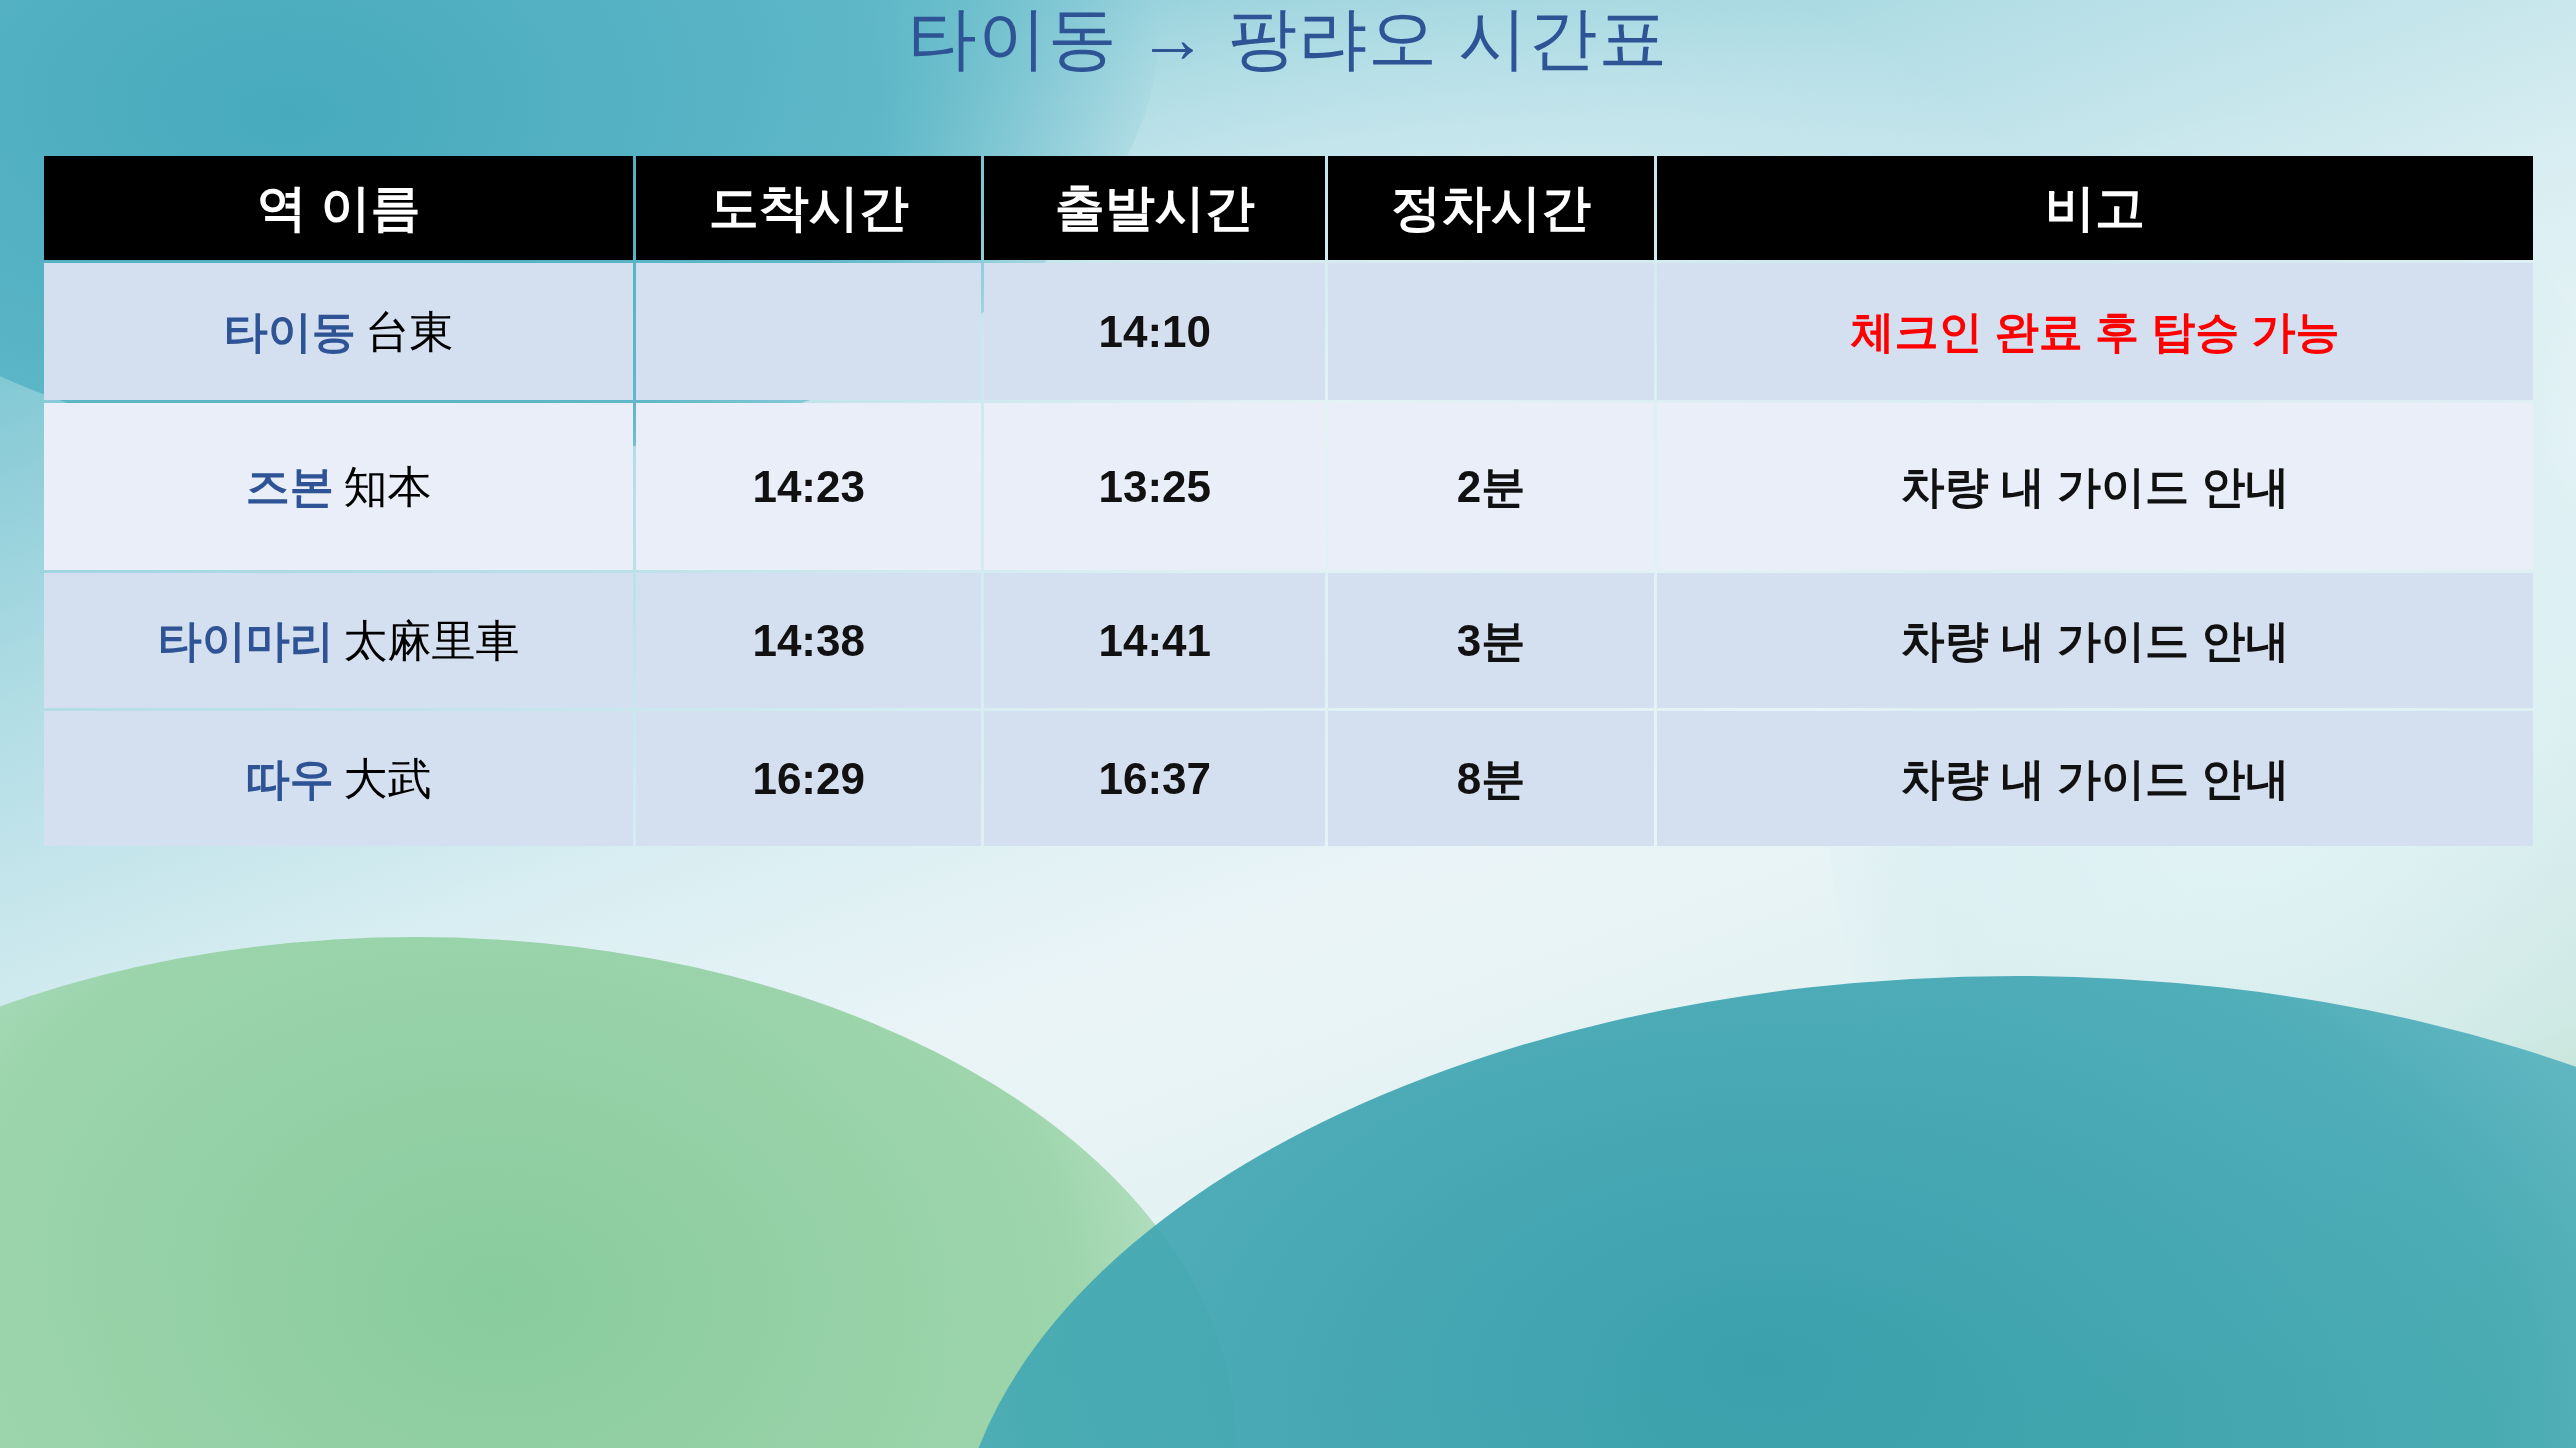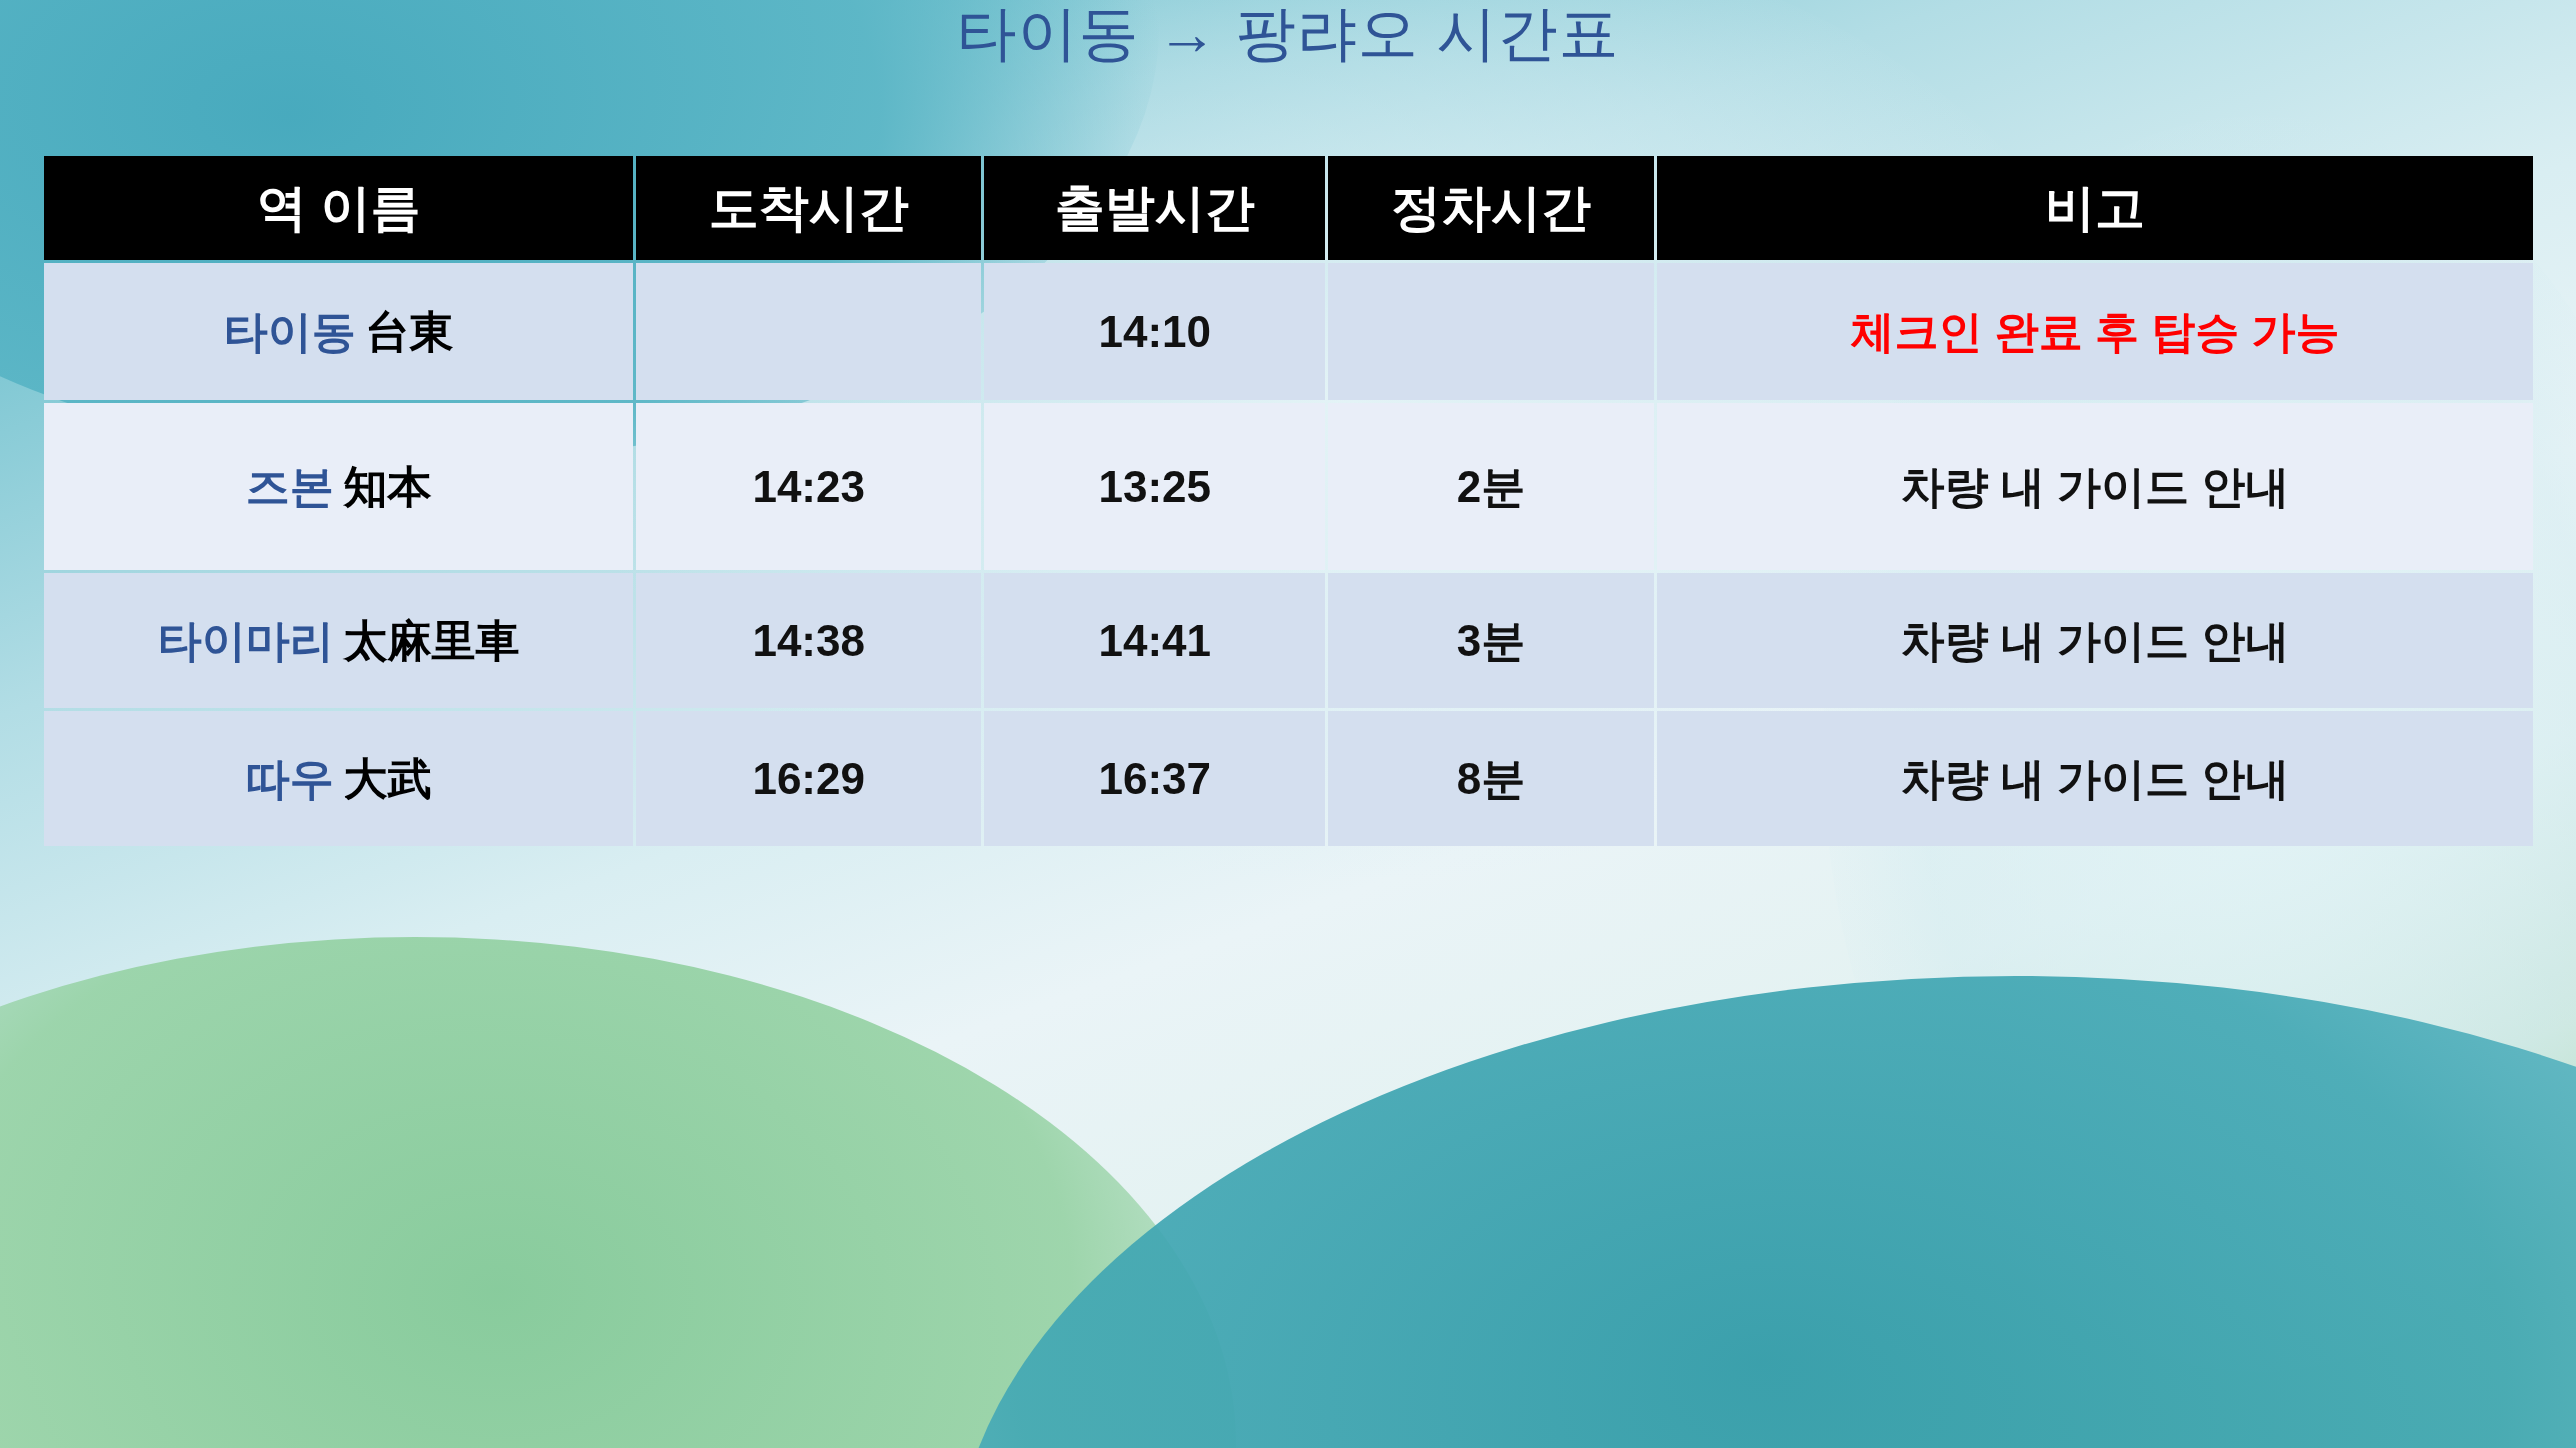--- a/index.html
+++ b/index.html
@@ -95,21 +95,21 @@
     height: 1449px;
   }
 
   #title {
     position: absolute;
     left: 0;
     right: 0;
     top: 1.9px;
     text-align: center;
     color: #2f5496;
-    font-size: 60px;
+    font-size: 69px;
     line-height: 1.08;
     font-weight: 400;
     letter-spacing: 1px;
     white-space: nowrap;
   }
 
   #timetable-wrap {
     position: absolute;
     left: 41px;
     top: 153px;
@@ -146,21 +146,21 @@
 
   
   col.c-station { width: 15.2%; }
   col.c-arrive  { width: 8.9%; }
   col.c-depart  { width: 8.8%; }
   col.c-stop    { width: 8.4%; }
   col.c-note    { width: 22.6%; }
 
   .station-cell { white-space: nowrap; }
   .kr { color: #2f5496; font-weight: bold; }
-  .cn { color: #000000; font-weight: bold; padding-left: 9.7px; }
+  .cn { color: #000000; font-weight: normal; padding-left: 9.7px; }
 
   .note-red { color: #ff0000; font-weight: bold; }
   .note-line2 { display: block; }
 
   tr.r-tai td   { height: 137px; }
   tr.r-zhi td   { height: 167px; }
   tr.r-taim td  { height: 135px; margin-left: 25px; }
   tr.r-jin td   { height: 191px; }
   tr.r-dawu td  { height: 135px; }
   tr.r-fang td  { height: 191px; }

